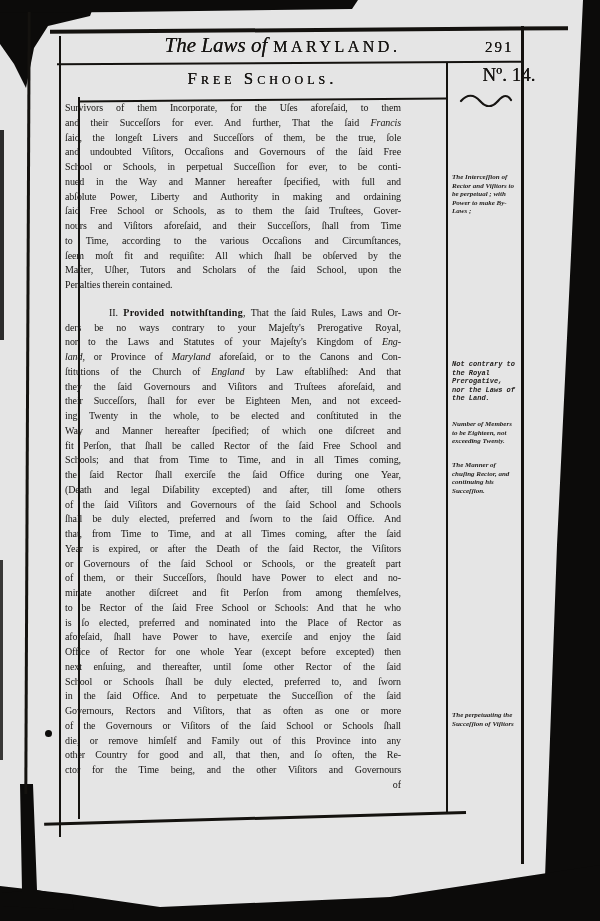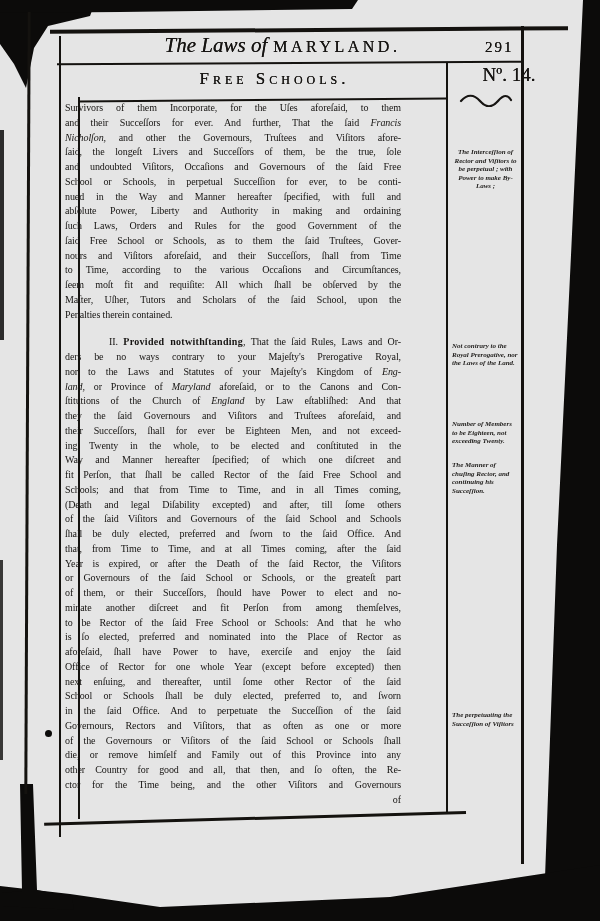--- a/index.html
+++ b/index.html
@@ -27,40 +27,40 @@
   .v-out-l {left:26px; top:12px;  width:3px;  height:782px; transform:rotate(0.25deg);}
   .v-in-l  {left:59px; top:36px;  width:2px;  height:801px;}
   .v-body-l{left:78px; top:97px;  width:2px;  height:722px;}
   .v-div   {left:446px;top:63px;  width:2px;  height:750px;}
   .v-out-r {left:521px;top:26px;  width:3px;  height:838px;}
   
   .hdr{position:absolute; left:110px; top:33px; width:345px; text-align:center; white-space:nowrap;}
   .t-italic{font-style:italic; font-size:21px; text-shadow:0 0 .4px #161412;}
   .t-caps{font-size:16px; text-transform:uppercase; letter-spacing:3.5px; margin-left:6px; text-shadow:0 0 .5px #161412;}
   .pagenum{position:absolute; left:485px; top:39px; font-size:15px; letter-spacing:2px; text-shadow:0 0 .4px #161412;}
-  .section{position:absolute; left:92px; top:69px; width:365px; text-align:center;
+  .section{position:absolute; left:80px; top:69px; width:365px; text-align:center;
            font-variant:small-caps; font-size:17px; letter-spacing:4px; text-shadow:0 0 .4px #161412;}
   .issue{position:absolute; left:449px; top:64px; width:72px; text-align:center;
          font-size:19px; text-shadow:0 0 .6px #161412;padding-left:24px;}
   .flourish{position:absolute; left:459px; top:94px;}
   
   .body-text{position:absolute; left:65px; top:101px; width:336px;
              font-size:10px; line-height:14.75px; letter-spacing:-0.1px;}
   .para + .para{margin-top:13px;}
   .line{text-align:justify; text-align-last:justify; height:14.75px; overflow:hidden;}
   .line.end{text-align-last:auto;}
   .line.right{text-align-last:right;padding-left:22px;}
   .line.ind{text-indent:20px;padding-left:24px;}
   .i{font-style:italic;}
   .bl{font-weight:bold; letter-spacing:.3px;}
   
   .note{position:absolute; left:452px; width:67px;
         font-style:italic; font-weight:bold; font-size:7px; line-height:8.6px; color:#242220;
         text-align:left;}
-  .n1{top:148px;text-align:center;} .n2{top:342px;} .n3{top:420px;} .n4{top:461px;} .n5{top:711px;}
+  .n1{top:173px;} .n2{top:360px;font-family:Liberation Mono, monospace;} .n3{top:420px;} .n4{top:461px;} .n5{top:711px;}
 </style>
 </head>
 <body>
 
 <div id="page">
 
   <div class="artifact a-right"></div>
   <div class="artifact a-bottom"></div>
   <div class="artifact a-topleft"></div>
   <div class="artifact a-topband"></div>
@@ -86,46 +86,45 @@
   <div class="section">Free Schools.</div>
   <div class="issue">Nº. 14.</div>
   <svg class="flourish" width="54" height="13" viewBox="0 0 54 13">
     <path d="M2 7 C 8 0, 15 0, 21 7 S 33 14, 39 7 S 49 1, 52 6" stroke="#161412" stroke-width="2.2" fill="none" stroke-linecap="round"></path>
   </svg>
 
   <div class="body-text">
       <div class="para">
         <div class="line"><span>Survivors of them Incorporate, for the Uſes aforeſaid, to them</span></div>
         <div class="line"><span>and their Succeſſors for ever.  And further, That the ſaid </span><span class="i">Francis</span></div>
-        <div class="line"><span class="i">Nicholſon,</span><span> and other the Governours, Truſtees and Viſitors afore-</span></div>
         <div class="line"><span>ſaid, the longeſt Livers and Succeſſors of them, be the true, ſole</span></div>
         <div class="line"><span>and undoubted Viſitors, Occaſions and Governours of the ſaid Free</span></div>
         <div class="line"><span>School or Schools, in perpetual Succeſſion for ever, to be conti-</span></div>
         <div class="line"><span>nued in the Way and Manner hereafter ſpecified, with full and</span></div>
         <div class="line"><span>abſolute Power, Liberty and Authority in making and ordaining</span></div>
-        <div class="line"><span>ſuch Laws, Orders and Rules for the good Government of the</span></div>
         <div class="line"><span>ſaid Free School or Schools, as to them the ſaid Truſtees, Gover-</span></div>
         <div class="line"><span>nours and Viſitors aforeſaid, and their Succeſſors, ſhall from Time</span></div>
         <div class="line"><span>to Time, according to the various Occaſions and Circumſtances,</span></div>
         <div class="line"><span>ſeem moſt fit and requiſite:  All which ſhall be obſerved by the</span></div>
         <div class="line"><span>Maſter, Uſher, Tutors and Scholars of the ſaid School, upon the</span></div>
         <div class="line end"><span>Penalties therein contained.</span></div>
       </div>
       <div class="para">
         <div class="line ind"><span>II. </span><span class="bl">Provided notwithſtanding</span><span>, That the ſaid Rules, Laws and Or-</span></div>
         <div class="line"><span>ders be no ways contrary to your Majeſty's Prerogative Royal,</span></div>
         <div class="line"><span>nor to the Laws and Statutes of your Majeſty's Kingdom of </span><span class="i">Eng-</span></div>
         <div class="line"><span class="i">land,</span><span> or Province of </span><span class="i">Maryland</span><span> aforeſaid, or to the Canons and Con-</span></div>
         <div class="line"><span>ſtitutions of the Church of </span><span class="i">England</span><span> by Law eſtabliſhed: And that</span></div>
         <div class="line"><span>they the ſaid Governours and Viſitors and Truſtees aforeſaid, and</span></div>
         <div class="line"><span>their Succeſſors, ſhall for ever be Eighteen Men, and not exceed-</span></div>
         <div class="line"><span>ing Twenty in the whole, to be elected and conſtituted in the</span></div>
         <div class="line"><span>Way and Manner hereafter ſpecified; of which one diſcreet and</span></div>
         <div class="line"><span>fit Perſon, that ſhall be called Rector of the ſaid Free School and</span></div>
         <div class="line"><span>Schools; and that from Time to Time, and in all Times coming,</span></div>
+        <div class="line"><span>the ſaid Rector ſhall exerciſe the ſaid Office during one Year,</span></div>
         <div class="line"><span>(Death and legal Diſability excepted) and after, till ſome others</span></div>
         <div class="line"><span>of the ſaid Viſitors and Governours of the ſaid School and Schools</span></div>
         <div class="line"><span>ſhall be duly elected, preferred and ſworn to the ſaid Office.  And</span></div>
         <div class="line"><span>that, from Time to Time, and at all Times coming, after the ſaid</span></div>
         <div class="line"><span>Year is expired, or after the Death of the ſaid Rector, the Viſitors</span></div>
         <div class="line"><span>or Governours of the ſaid School or Schools, or the greateſt part</span></div>
         <div class="line"><span>of them, or their Succeſſors, ſhould have Power to elect and no-</span></div>
         <div class="line"><span>minate another diſcreet and fit Perſon from among themſelves,</span></div>
         <div class="line"><span>to be Rector of the ſaid Free School or Schools: And that he who</span></div>
         <div class="line"><span>is ſo elected, preferred and nominated into the Place of Rector as</span></div>

